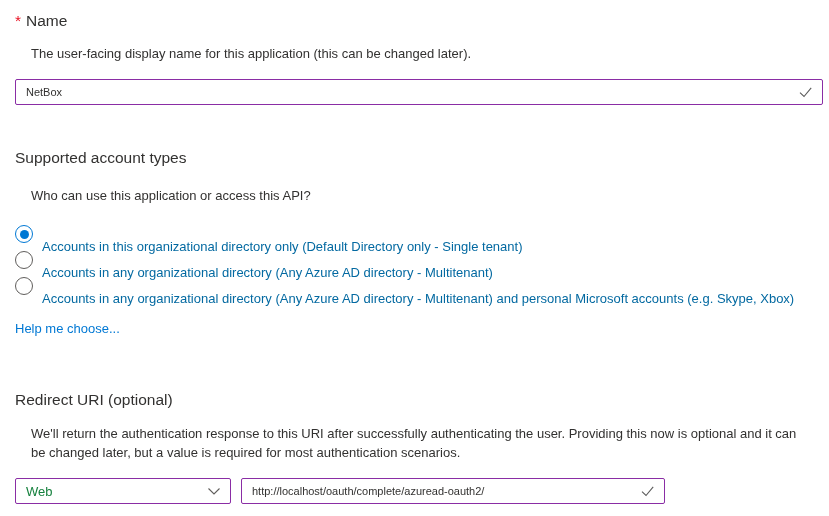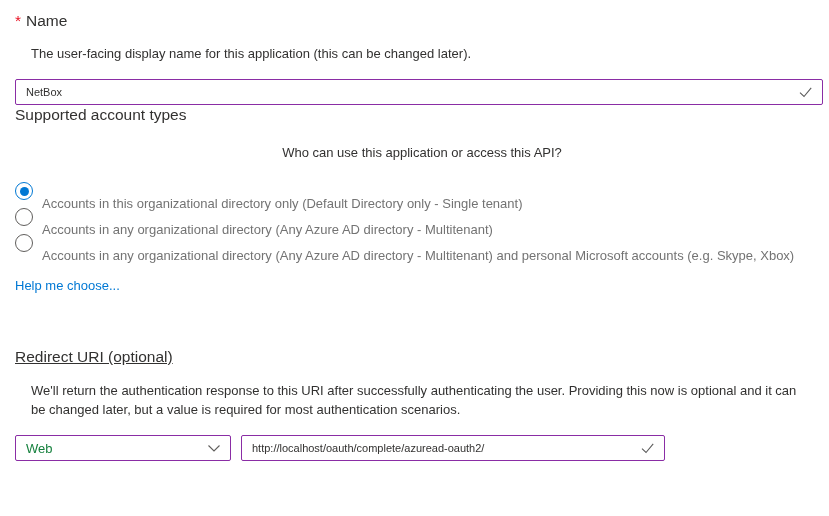--- a/index.html
+++ b/index.html
@@ -57,22 +57,22 @@
   }
   .trailing-icon {
     position: absolute;
     right: 8px;
     top: 50%;
     transform: translateY(-50%);
     display: flex;
     pointer-events: none;
   }
 
-  #account-types-label { }
-  #account-question { margin-top: 18px; text-align: center; }
+  #account-types-label { margin-top: 43px; }
+  #account-question { margin-top: 18px; }
 
   .radio-group { margin-top: 13px; }
   .radio-row {
     display: flex;
     align-items: center;
     height: 26px;
     cursor: pointer;
   }
   .radio {
     width: 18px; height: 18px;
@@ -86,33 +86,33 @@
   .radio.checked { border: 1.5px solid #0078d4; }
   .radio.checked::after {
     content: "";
     position: absolute;
     left: 50%; top: 50%;
     width: 9px; height: 9px;
     margin: -4.5px 0 0 -4.5px;
     border-radius: 50%;
     background: #0078d4;
   }
-  .radio-label { font-size: 13px; line-height: 17px; color: #737373; margin-top: 24px; }
+  .radio-label { font-size: 13px; line-height: 17px; color: #0369a1; margin-top: 24px; }
 
   .link {
     display: inline-block;
     margin-top: 22px;
     font-size: 13px;
     color: #0078d4;
     text-decoration: none;
     cursor: pointer;
     text-align: right;
   }
 
-  #redirect-label { margin-top: 53px; text-decoration: underline; }
+  #redirect-label { margin-top: 53px; }
   #redirect-desc { margin-top: 14px; }
 
   .uri-row { margin-top: 16px; display: flex; align-items: center; }
   .select-wrap {
     position: relative;
     border: 1px solid #8a2da5;
     border-radius: 2px;
     height: 26px;
     width: 216px;
     display: flex;

